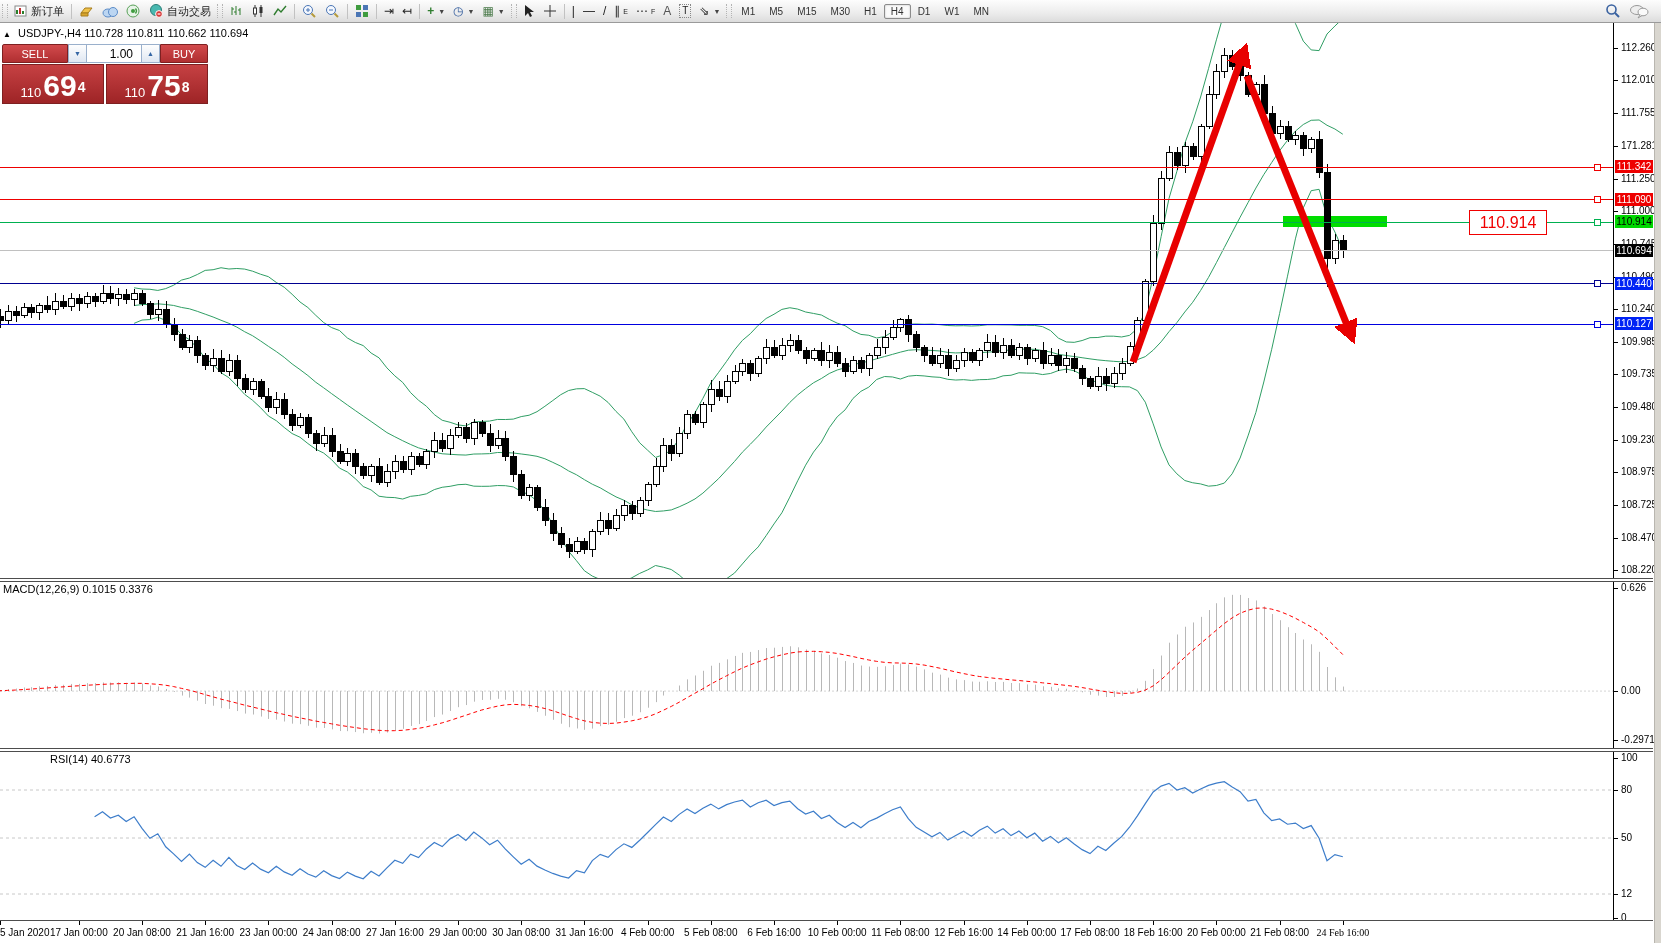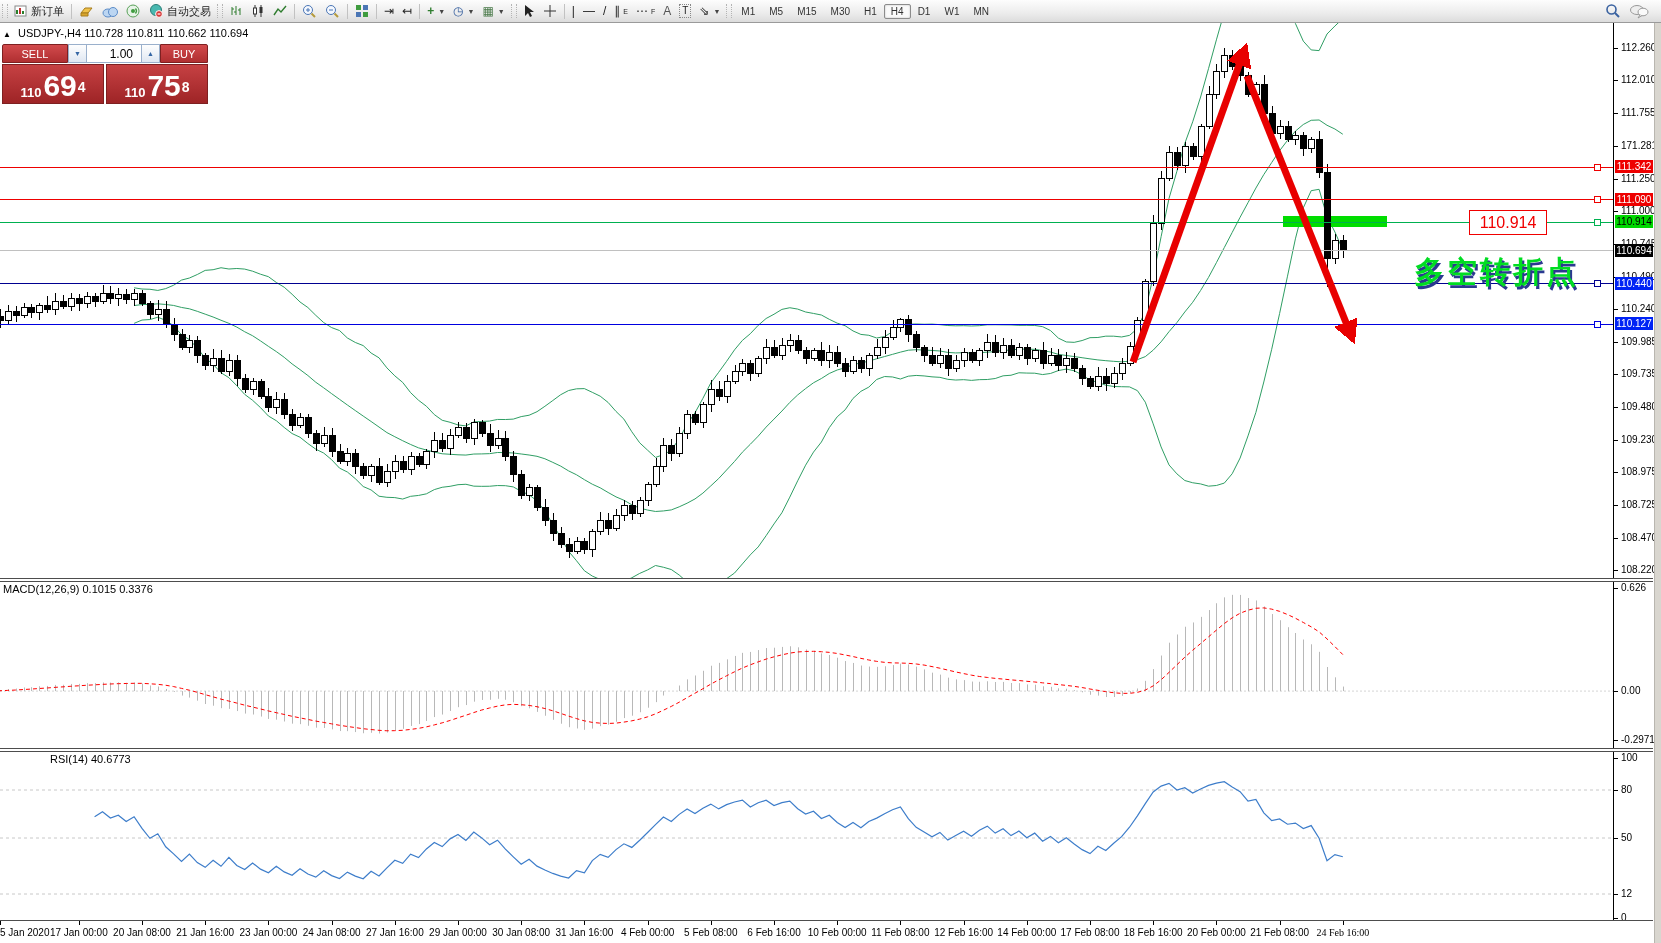--- a/index.html
+++ b/index.html
@@ -28,21 +28,21 @@
            display:flex;align-items:center;justify-content:center;font-size:11px;}
   .oc-sell{width:64px;border-radius:2px 0 0 0;}
   .oc-buy{width:50px;flex:1;border-radius:0 2px 0 0;}
   .oc-spin{width:17px;background:linear-gradient(#fefefe,#dfe7f2);border:1px solid #9ab0cc;
            display:flex;align-items:center;justify-content:center;font-size:7px;color:#3466a4;}
   .oc-vol{flex:1;background:#fff;border-top:1px solid #9ab0cc;border-bottom:1px solid #9ab0cc;
           font-size:12px;color:#000;display:flex;align-items:center;justify-content:flex-end;padding-right:8px;}
   .oc-row2{display:flex;height:40px;margin-top:1px;}
   .oc-big{flex:1;background:linear-gradient(#c64143,#9e2426);border:1px solid #7e2021;color:#fff;
           display:flex;align-items:flex-end;justify-content:center;padding-bottom:3px;}
-  .oc-big .sm{font-size:13px;font-weight:bold;margin-right:2px;line-height:15px;}
+  .oc-big .sm{font-size:13px;font-weight:normal;margin-right:2px;line-height:15px;}
   .oc-big .lg{font-size:30px;font-weight:bold;line-height:28px;}
   .oc-big .su{font-size:14px;font-weight:bold;line-height:26px;vertical-align:top;margin-left:1px;}
   .oc-gap{width:2px;background:#fff;}
   
   svg.panel{position:absolute;left:0;background:#fff;}
   .splitter{position:absolute;left:0;width:1653px;height:2px;border-top:1px solid #4d4d4d;border-bottom:1px solid #4d4d4d;background:#fff;z-index:20;}
   .ind-label{position:absolute;left:3px;font-size:11px;color:#000;z-index:21;}
   
   .price-axis{position:absolute;left:1613px;top:22px;width:40px;height:898px;background:#fff;
               border-left:1px solid #000;z-index:15;}
@@ -628,21 +628,20 @@
       <div class="oc-gap"></div>
       <div class="oc-big">
         <span class="sm">110</span>
           <span class="lg">75</span>
           <span class="su">8</span>
       </div>
     </div>
   </div>
 
   <div class="pricebox">110.914</div>
-  <div class="cn-note">多空转折点</div>
 
   <div class="splitter" style="top:578px;"></div>
   <svg id="macd-svg" class="panel" width="1613" height="165" style="top:582px;">
       <line x1="0" y1="109.07875636442421" x2="1613" y2="109.07875636442421" stroke="#d4d4d4" stroke-dasharray="2 2"></line>
       <line x1="-15.5" y1="109.07875636442421" x2="-15.5" y2="109.07875636442421" stroke="#b8b8b8" stroke-width="1"></line>
       <line x1="-7.5" y1="109.07875636442421" x2="-7.5" y2="108.29062791948274" stroke="#b8b8b8" stroke-width="1"></line>
       <line x1="0.5" y1="109.07875636442421" x2="0.5" y2="108.07619411181608" stroke="#b8b8b8" stroke-width="1"></line>
       <line x1="8.5" y1="109.07875636442421" x2="8.5" y2="107.00013244144608" stroke="#b8b8b8" stroke-width="1"></line>
       <line x1="16.5" y1="109.07875636442421" x2="16.5" y2="106.57481642556998" stroke="#b8b8b8" stroke-width="1"></line>
       <line x1="24.5" y1="109.07875636442421" x2="24.5" y2="105.48199810994623" stroke="#b8b8b8" stroke-width="1"></line>

